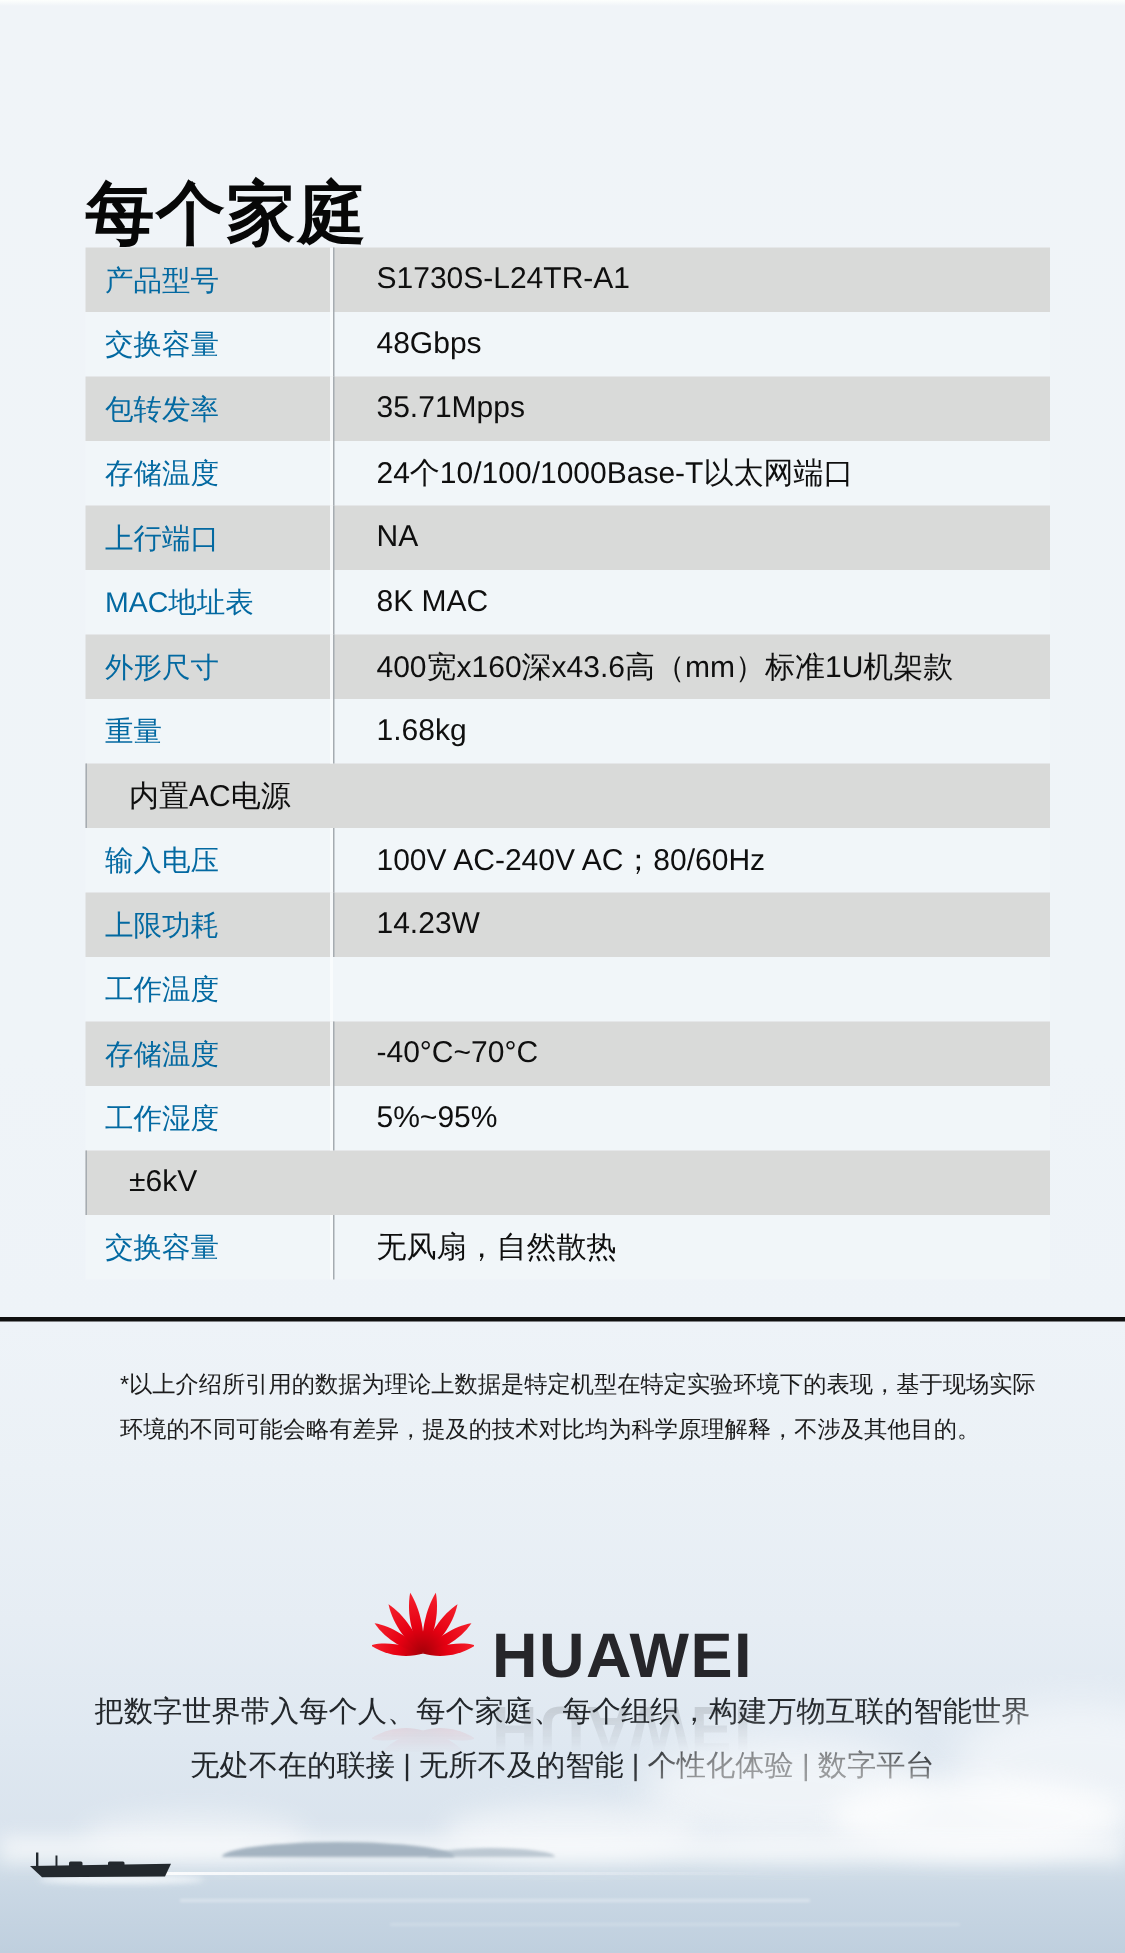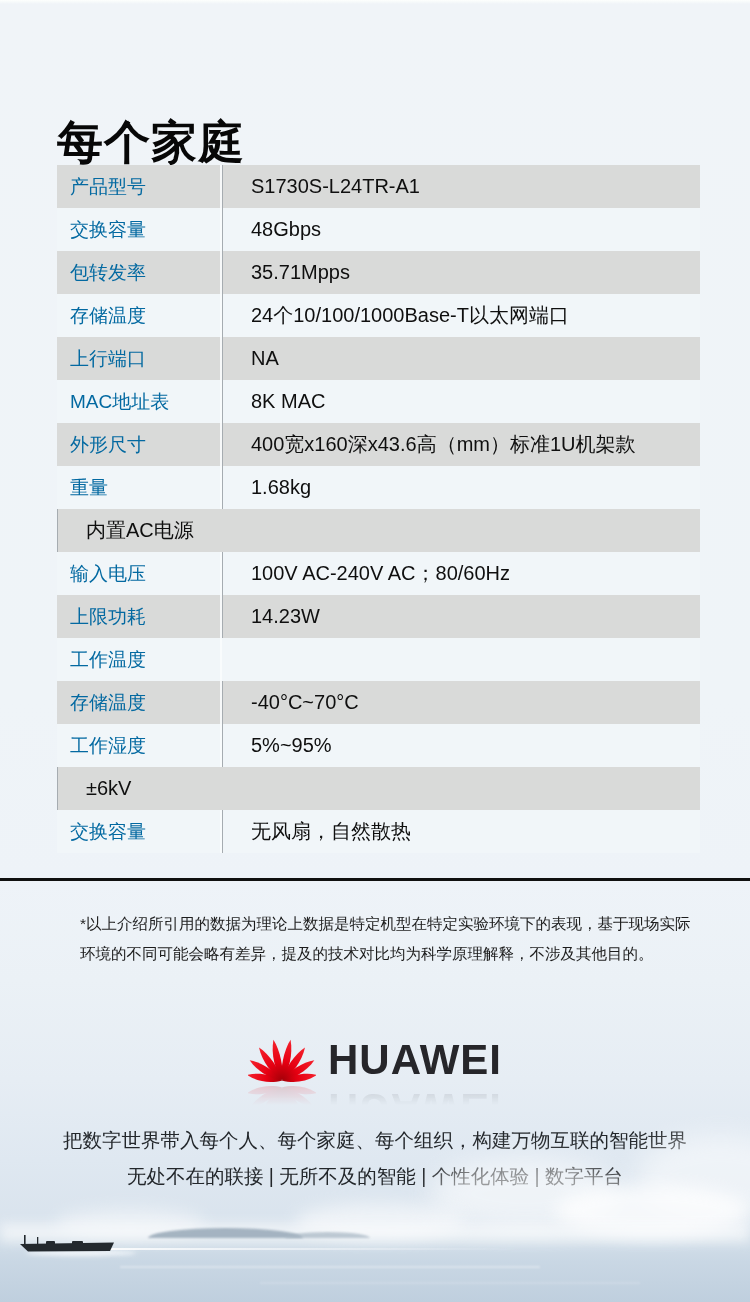--- a/index.html
+++ b/index.html
@@ -24,21 +24,21 @@
   
   .section-divider{position:absolute;left:0;top:878px;width:750px;height:3px;background:#101010;}
   
   .disclaimer{position:absolute;left:50%;top:893px;transform:translateX(-50%);
     width:626px;font-size:15.5px;line-height:30px;color:#1c1c1c;text-align:left;margin-left:18px;}
   
   .logo-row{position:absolute;left:0;top:1030px;width:750px;display:flex;
     justify-content:center;align-items:center;gap:12px;
     -webkit-box-reflect:below -12px linear-gradient(to bottom,rgba(0,0,0,0) 55%,rgba(0,0,0,.22));}
   .logo-flower{width:68px;height:60px;display:block;}
-  .logo-word{font-size:42px;font-weight:700;color:#26262a;letter-spacing:1px;line-height:60px;}
+  .logo-word{font-size:42px;font-weight:700;color:#26262a;letter-spacing:1px;line-height:60px;margin-top:44px;}
   
   .tagline{position:absolute;left:0;width:750px;text-align:center;color:#23272b;
     font-size:19.5px;font-weight:500;}
   .tagline.l1{top:1127px;}
   .tagline.l2{top:1163px;}
   
   .cloud{position:absolute;border-radius:50%;background:#ffffff;}
   .c1{left:430px;top:1158px;width:190px;height:72px;opacity:.55;filter:blur(12px);}
   .c2{left:555px;top:1185px;width:195px;height:52px;opacity:.75;filter:blur(8px);}
   .c3{left:295px;top:1203px;width:170px;height:36px;opacity:.55;filter:blur(8px);}

